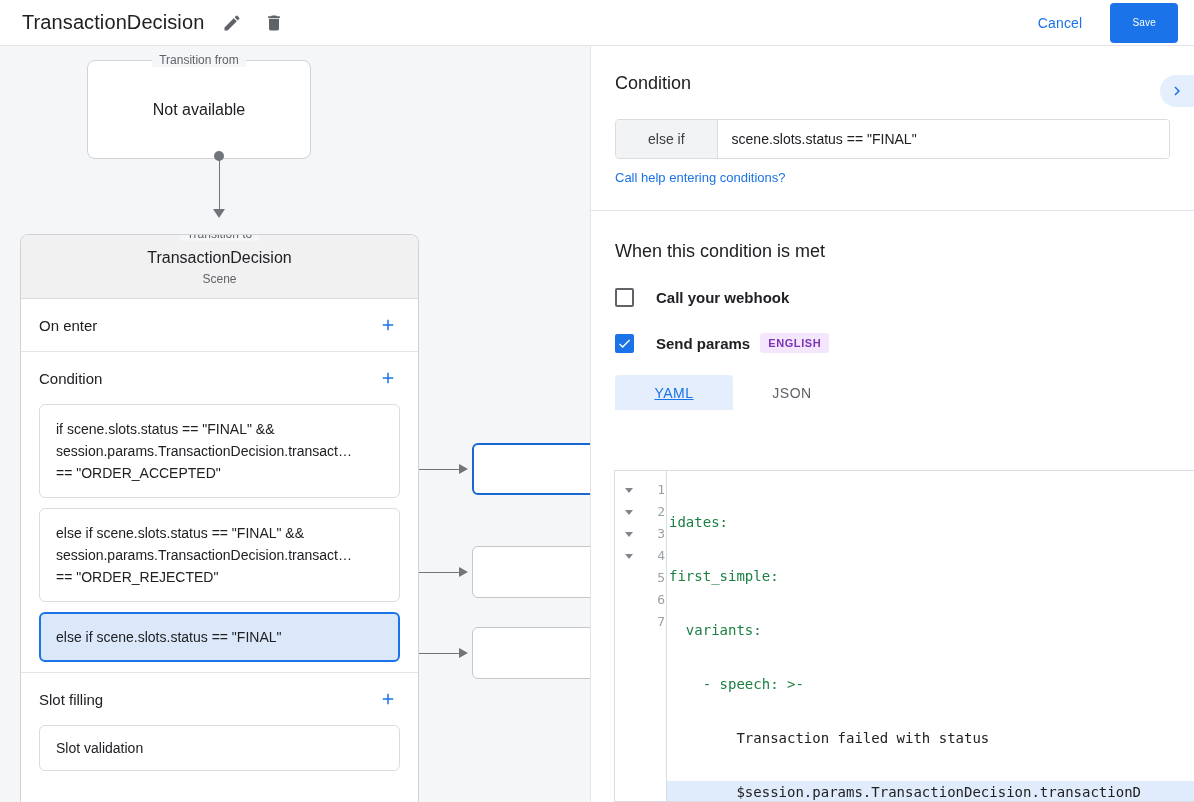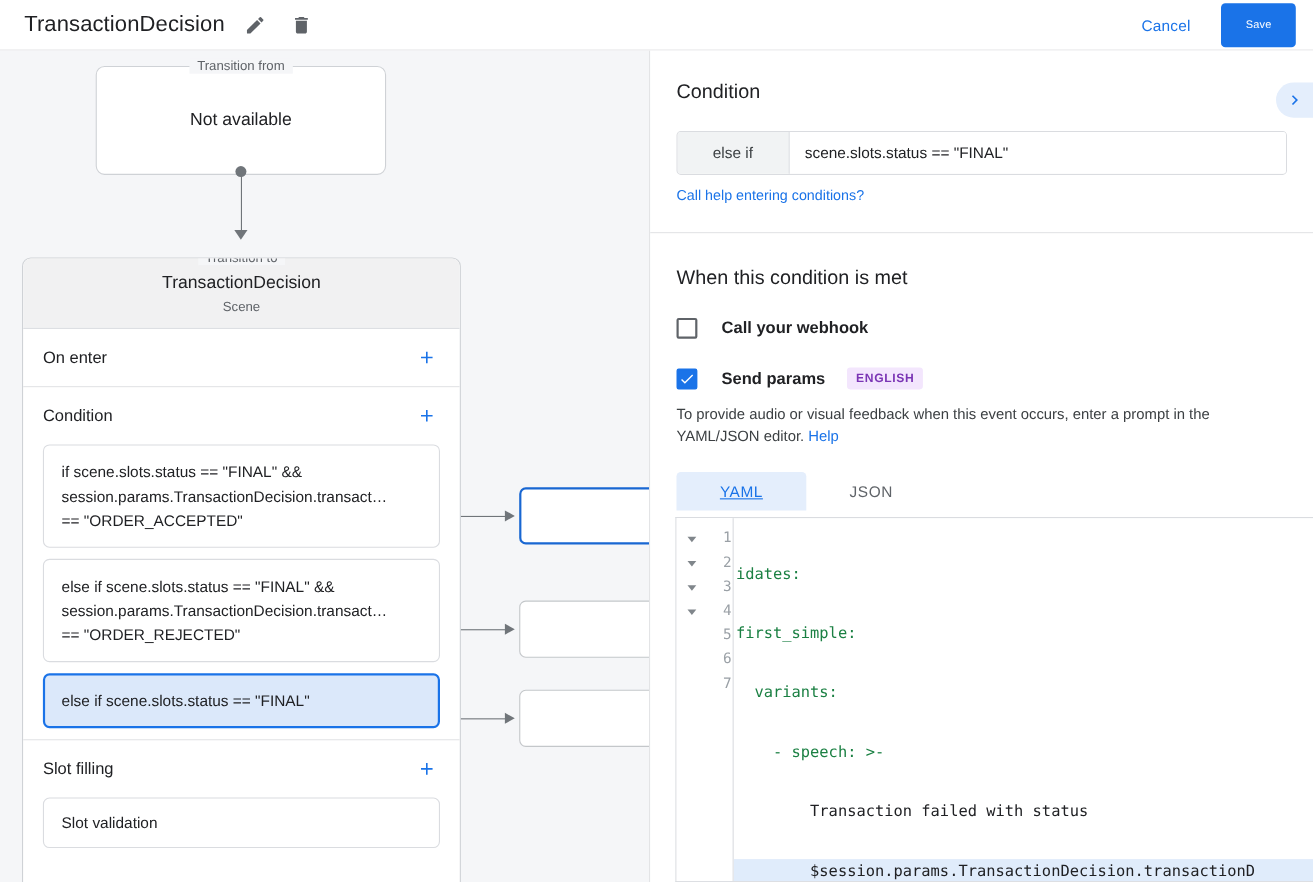--- a/index.html
+++ b/index.html
@@ -64,21 +64,21 @@
     position: absolute; top: -8px; left: 50%;
     transform: translateX(-50%);
     background: #f5f6f8;
     padding: 0 7px;
     font-size: 12px; color: #5f6368;
     white-space: nowrap;
   }
 
   
   #transition-from {
-    left: 87px; top: 14px; width: 264px; height: 99px;
+    left: 87px; top: 14px; width: 224px; height: 99px;
   }
   #transition-from .body {
     display: flex; align-items: center; justify-content: center;
     height: 100%;
     font-size: 16px; color: #202124;
   }
 
   
   .conn-dot {
     position: absolute; width: 10px; height: 10px;
@@ -248,21 +248,21 @@
   .cb.checked {
     background: #1a73e8; border-color: #1a73e8;
     display: flex; align-items: center; justify-content: center;
   }
   .check-label {
     margin-left: 22px;
     font-size: 15px; color: #202124;
   }
   .check-label.bold { font-weight: 700; }
   .lang-badge {
-    margin-left: 20px;
+    margin-left: 10px;
     background: #f3e6fd;
     color: #7b35b5;
     font-size: 11px; font-weight: 700;
     letter-spacing: .6px;
     padding: 4px 8px;
     border-radius: 3px;
   }
   .hint {
     margin-top: 13px;
     font-size: 13.5px; line-height: 20px; color: #3c4043;
@@ -458,24 +458,20 @@
     <div class="check-row">
       <span class="cb checked">
         <svg width="15" height="15" viewBox="0 0 24 24" fill="#ffffff">
           <path d="M9 16.17 4.83 12l-1.42 1.41L9 19 21 7l-1.41-1.41z"></path>
         </svg>
       </span>
       <span class="check-label bold">Send params</span>
       <span class="lang-badge">ENGLISH</span>
     </div>
 
-    <div class="hint">
-      <span>To provide audio or visual feedback when this event occurs, enter a prompt in the YAML/JSON editor.</span>
-      <a>Help</a>
-    </div>
 
     <div class="tabs">
       <div class="tab active">YAML</div>
       <div class="tab">JSON</div>
     </div>
   </div>
 </div>
 
 <div class="editor">
   <div class="fold-col">

